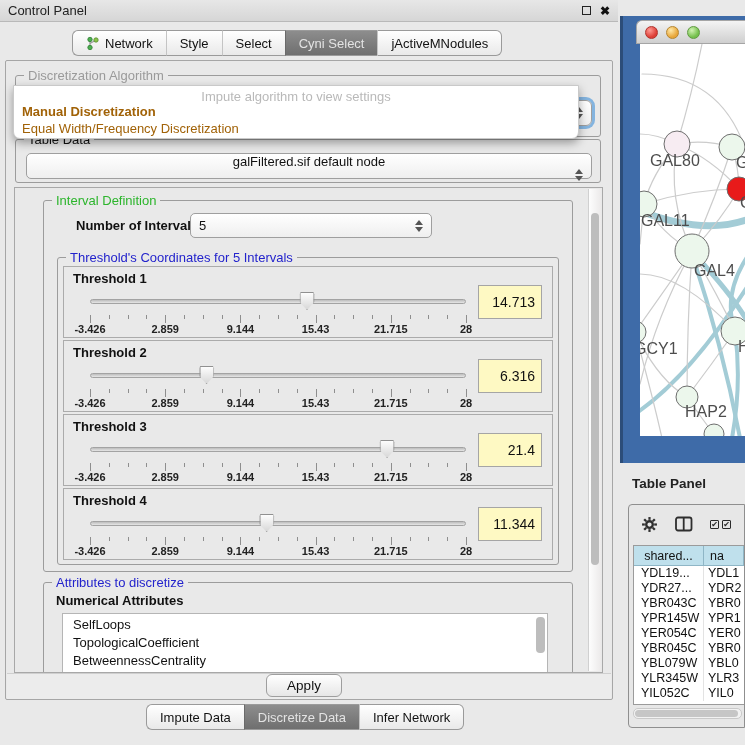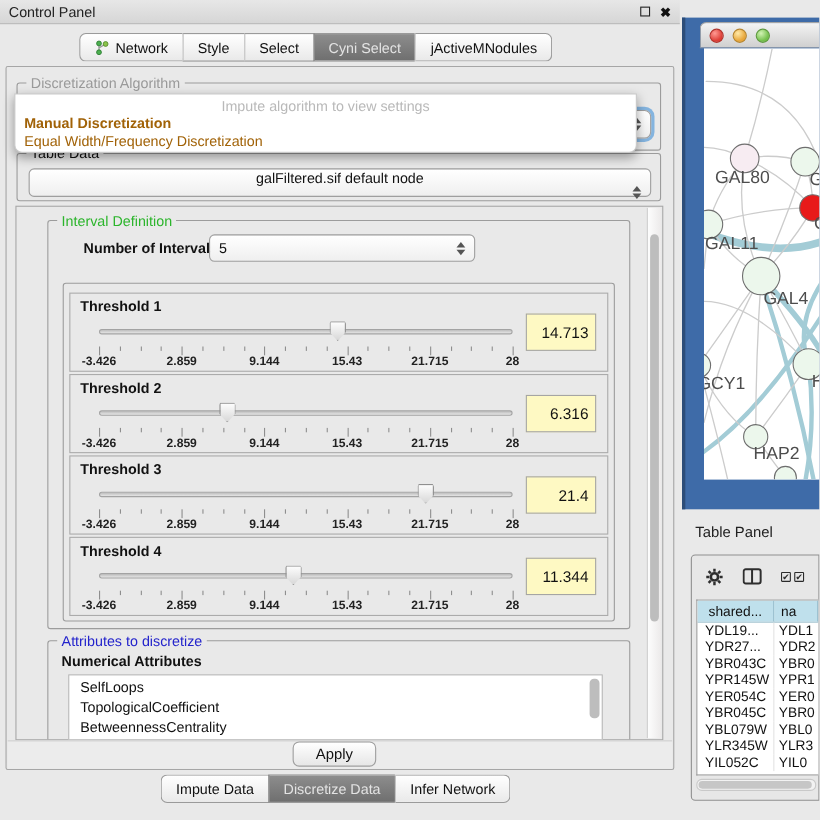--- a/index.html
+++ b/index.html
@@ -104,21 +104,21 @@
   .net-titlebar { position:absolute; left:13px; top:4px; right:0; height:24px;
     background:linear-gradient(#f4f4f4,#cfcfcf); border:1px solid #a5a5a5; border-right:none;
     border-radius:6px 0 0 0; display:flex; align-items:center; gap:8px; padding-left:8px; }
   .light { width:13px; height:13px; border-radius:50%; }
   .light.red { background:radial-gradient(circle at 35% 30%, #ff9a93, #dd3e36 65%); border:1px solid #b0322c; }
   .light.yellow { background:radial-gradient(circle at 35% 30%, #ffe9a8, #e8a63a 65%); border:1px solid #b5852f; }
   .light.green { background:radial-gradient(circle at 35% 30%, #d2f3b4, #74c04c 65%); border:1px solid #5f9a40; }
   .net-canvas { position:absolute; left:17px; top:28px; right:0; height:392px; background:#fff; overflow:hidden; }
   .net-canvas svg { display:block; }
 
-  .table-panel-header { position:absolute; left:14px; top:460px; font-size:13.5px; color:#222; }
+  .table-panel-header { position:absolute; left:14px; top:460px; font-size:13.5px; color:#222;font-weight:bold; }
   .table-window { position:absolute; left:10px; top:488px; width:117px; height:224px;
     background:#e7e7e7; border:1px solid #8f8f8f; border-radius:4px 0 0 4px; }
   .table-toolbar { position:absolute; left:0; top:0; right:0; height:38px; display:flex; align-items:center; gap:17px; padding-left:12px; }
   .chk { width:9px; height:9px; border:1.4px solid #2b2b2b; border-radius:1px; font-size:8px; line-height:8px; text-align:center; color:#2b2b2b; display:inline-block; }
   .chk-pair { display:flex; gap:3px; }
   .data-table { position:absolute; left:4px; top:40px; right:0; height:160px; background:#fff; border:1px solid #9b9b9b; border-right:none; overflow:hidden; }
   .t-header { display:flex; height:20px; border-bottom:1px solid #8fb6c6; }
   .t-hcell { background:var(--c-thead); border-right:1px solid #8fb6c6; font-size:12.5px; display:flex; align-items:center; justify-content:center; }
   .t-hcell:first-child { width:70px; flex:none; }
   .t-hcell:last-child { flex:1; justify-content:flex-start; padding-left:6px; }
@@ -206,20 +206,21 @@
           <span class="noi-label bold">Number of Intervals</span>
           <div class="combo noi">
             <span>5</span>
             <span class="stepper">
                 <i class="up"></i>
                 <i class="dn"></i>
               </span>
           </div>
         </div>
         <div class="thr-group">
+          <span class="group-title blue">Threshold's Coordinates for 5 Intervals</span>
           <div id="thresholds">
               <div class="th-panel">
                 <div class="th-label">Threshold 1</div>
                 <div class="slider-strip">
                   <div class="track"></div>
                   <div class="thumb" style="left:57.71972252275186%"></div>
                   <div class="tickrow">
                     <span class="tick" style="left:0%;height:8px"></span>
                     <span class="tick" style="left:5%;height:4px"></span>
                     <span class="tick" style="left:10%;height:4px"></span>

